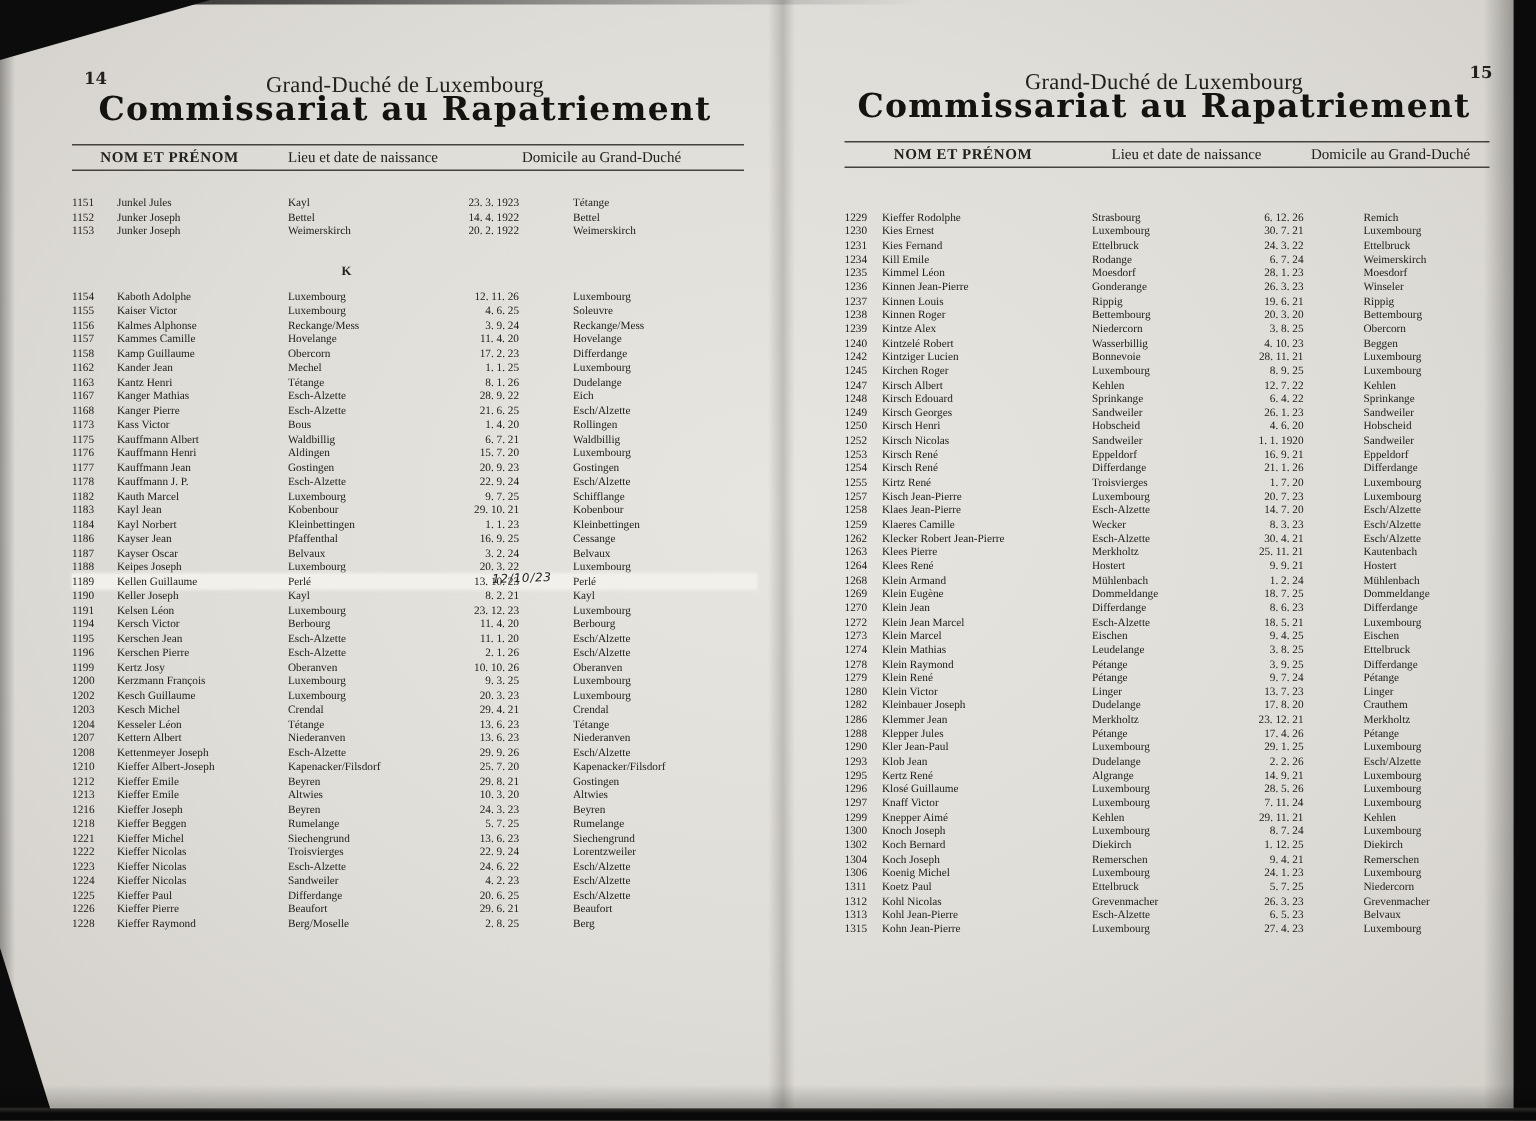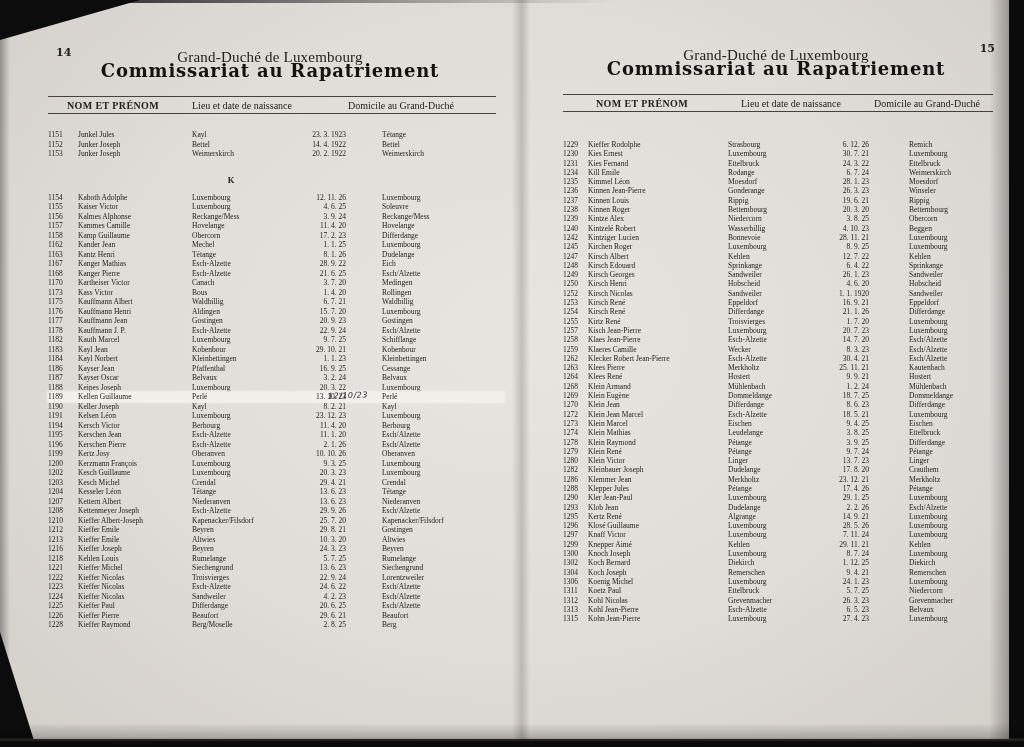--- a/index.html
+++ b/index.html
@@ -26,21 +26,21 @@
   .crease{position:absolute;top:0;left:512px;width:18px;height:100%;
           background:linear-gradient(90deg,transparent,rgba(60,55,50,0.16) 40%,rgba(60,55,50,0.22) 55%,transparent);}
   
   .page{position:absolute;color:#23211d;}
   #page-left{left:30px;top:38px;width:480px;height:680px;}
   #page-right{left:545px;top:36px;width:462px;height:680px;}
   .pnum{position:absolute;font-size:11px;font-weight:bold;font-family:"DejaVu Serif",serif;}
   #page-left .pnum{left:26px;top:8px;}
   #page-right .pnum{right:12px;top:6px;}
   .phead{position:absolute;left:0;right:0;top:11px;text-align:center;font-size:15px;letter-spacing:0.2px;}
-  .ptitle{position:absolute;left:0;right:0;top:22px;text-align:center;font-size:18px;font-weight:bold;
+  .ptitle{position:absolute;left:0;right:0;top:22px;text-align:center;font-size:22px;font-weight:bold;
           font-family:"DejaVu Serif",serif;letter-spacing:0.8px;color:#151310;}
   .colhead{position:absolute;top:58px;left:18px;right:14px;height:16px;
            border-top:1px solid #45423d;border-bottom:1px solid #45423d;
            display:grid;align-items:center;font-size:10px;}
   #page-left .colhead{grid-template-columns:130px 128px 1fr;}
   #page-right .colhead{grid-template-columns:158px 140px 1fr;}
   .ch{text-align:center;white-space:nowrap;}
   .ch1{font-weight:bold;letter-spacing:0.4px;}
   
   .tbl{position:absolute;left:18px;right:6px;font-size:7.5px;}
@@ -158,27 +158,20 @@
             <span class="c c4">Eich</span>
           </div>
           <div class="trow">
             <span class="c c0">1168</span>
             <span class="c c1">Kanger Pierre</span>
             <span class="c c2">Esch-Alzette</span>
             <span class="c c3">21. 6. 25</span>
             <span class="c c4">Esch/Alzette</span>
           </div>
           <div class="trow">
-            <span class="c c0">1170</span>
-            <span class="c c1">Kartheiser Victor</span>
-            <span class="c c2">Canach</span>
-            <span class="c c3">3. 7. 20</span>
-            <span class="c c4">Medingen</span>
-          </div>
-          <div class="trow">
             <span class="c c0">1173</span>
             <span class="c c1">Kass Victor</span>
             <span class="c c2">Bous</span>
             <span class="c c3">1. 4. 20</span>
             <span class="c c4">Rollingen</span>
           </div>
           <div class="trow">
             <span class="c c0">1175</span>
             <span class="c c1">Kauffmann Albert</span>
             <span class="c c2">Waldbillig</span>
@@ -363,21 +356,21 @@
           </div>
           <div class="trow">
             <span class="c c0">1216</span>
             <span class="c c1">Kieffer Joseph</span>
             <span class="c c2">Beyren</span>
             <span class="c c3">24. 3. 23</span>
             <span class="c c4">Beyren</span>
           </div>
           <div class="trow">
             <span class="c c0">1218</span>
-            <span class="c c1">Kehlen Louis</span>
+            <span class="c c1">Kieffer Beggen</span>
             <span class="c c2">Rumelange</span>
             <span class="c c3">5. 7. 25</span>
             <span class="c c4">Rumelange</span>
           </div>
           <div class="trow">
             <span class="c c0">1221</span>
             <span class="c c1">Kieffer Michel</span>
             <span class="c c2">Siechengrund</span>
             <span class="c c3">13. 6. 23</span>
             <span class="c c4">Siechengrund</span>

